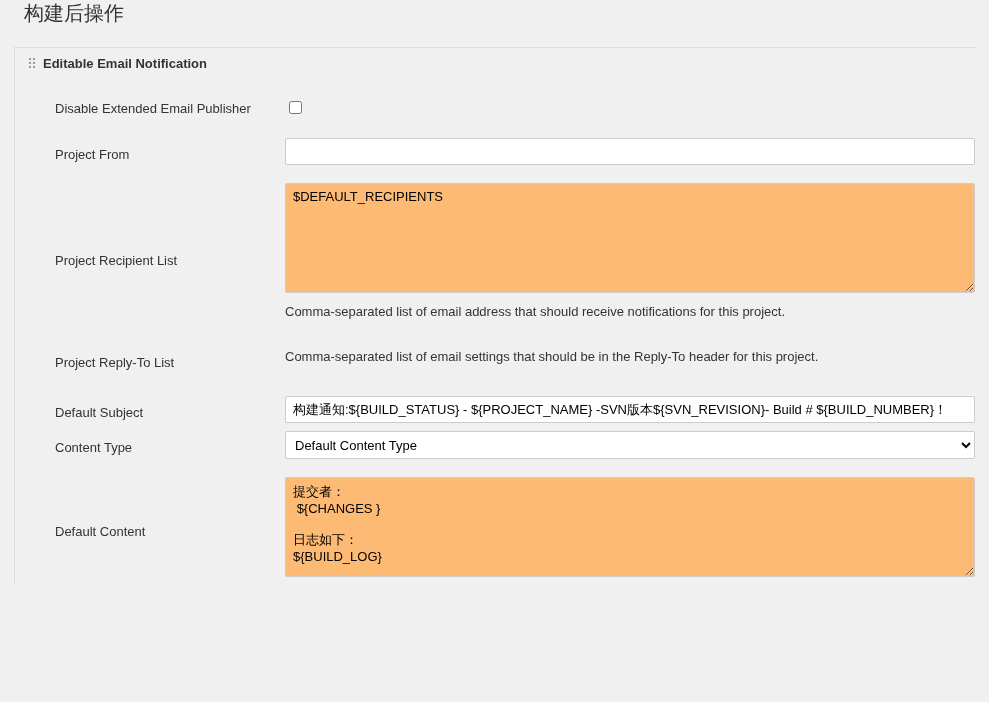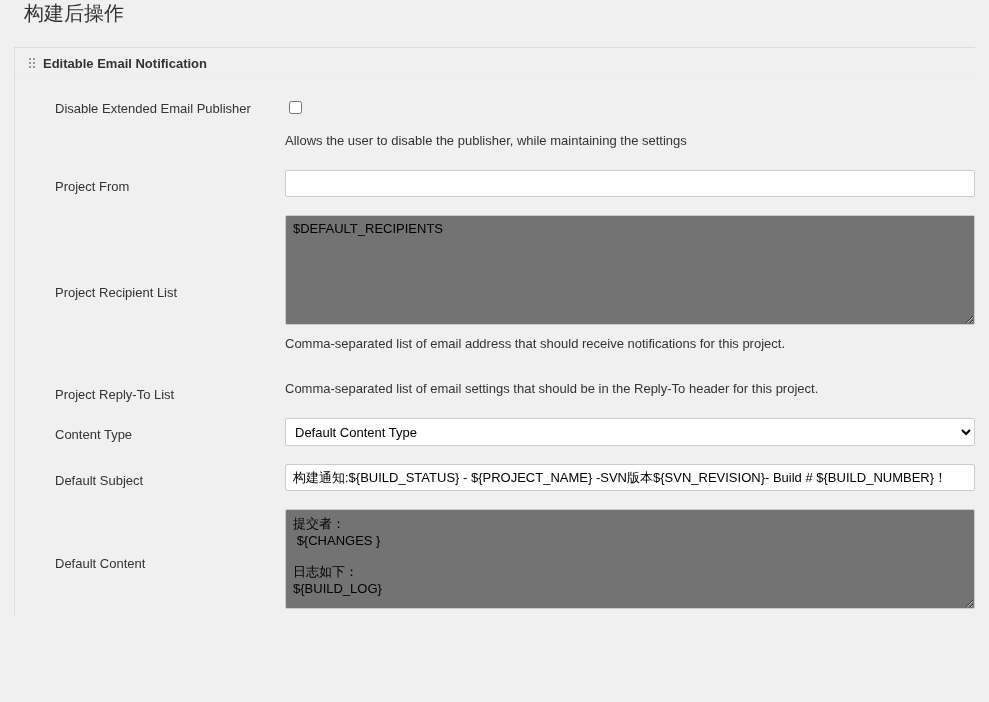--- a/index.html
+++ b/index.html
@@ -78,21 +78,21 @@
       height: 28px;
     }
     textarea {
       width: 100%;
       border: 1px solid #ccc;
       border-radius: 2px;
       padding: 5px 7px;
       font-size: 13px;
       font-family: inherit;
       resize: vertical;
-      background: #737373;
+      background: #fdba74;
     }
     .ta-recipients { height: 110px; }
     .ta-replyto { height: 100px; }
     .ta-content { height: 100px; }
     input[type="checkbox"]{
       margin-top: 7px;
     }
   </style>
 </head>
 <body>
@@ -108,23 +108,20 @@
   <div class="form-body">
 
     <div class="row">
       <div class="label-col">Disable Extended Email Publisher</div>
       <div class="input-col">
         <input type="checkbox" style="">
       </div>
     </div>
     <div class="row">
       <div class="label-col"></div>
-      <div class="input-col">
-        <div class="help-text">Allows the user to disable the publisher, while maintaining the settings</div>
-      </div>
     </div>
 
     <div class="row">
       <div class="label-col">Project From</div>
       <div class="input-col">
         <input type="text" value="" style="">
       </div>
     </div>
 
     <div class="row" style="margin-top:10px;">
@@ -135,33 +132,33 @@
       </div>
     </div>
 
     <div class="row">
       <div class="label-col">Project Reply-To List</div>
       <div class="input-col">
         <div class="help-text">Comma-separated list of email settings that should be in the Reply-To header for this project.</div>
       </div>
     </div>
 
+    <div class="row" style="margin-top:10px;">
+      <div class="label-col">Default Subject</div>
+      <div class="input-col">
+        <input type="text" value="构建通知:${BUILD_STATUS} - ${PROJECT_NAME} -SVN版本${SVN_REVISION}- Build # ${BUILD_NUMBER}！" style="">
+      </div>
+    </div>
+
     <div class="row">
       <div class="label-col">Content Type</div>
       <div class="input-col">
         <select>
           <option>Default Content Type</option>
         </select>
-      </div>
-    </div>
-
-    <div class="row" style="margin-top:10px;">
-      <div class="label-col">Default Subject</div>
-      <div class="input-col">
-        <input type="text" value="构建通知:${BUILD_STATUS} - ${PROJECT_NAME} -SVN版本${SVN_REVISION}- Build # ${BUILD_NUMBER}！" style="">
       </div>
     </div>
 
     <div class="row" style="margin-top:10px;">
       <div class="label-col">Default Content</div>
       <div class="input-col">
         <textarea class="ta-content" style="">提交者：
  ${CHANGES }
 
 日志如下：

